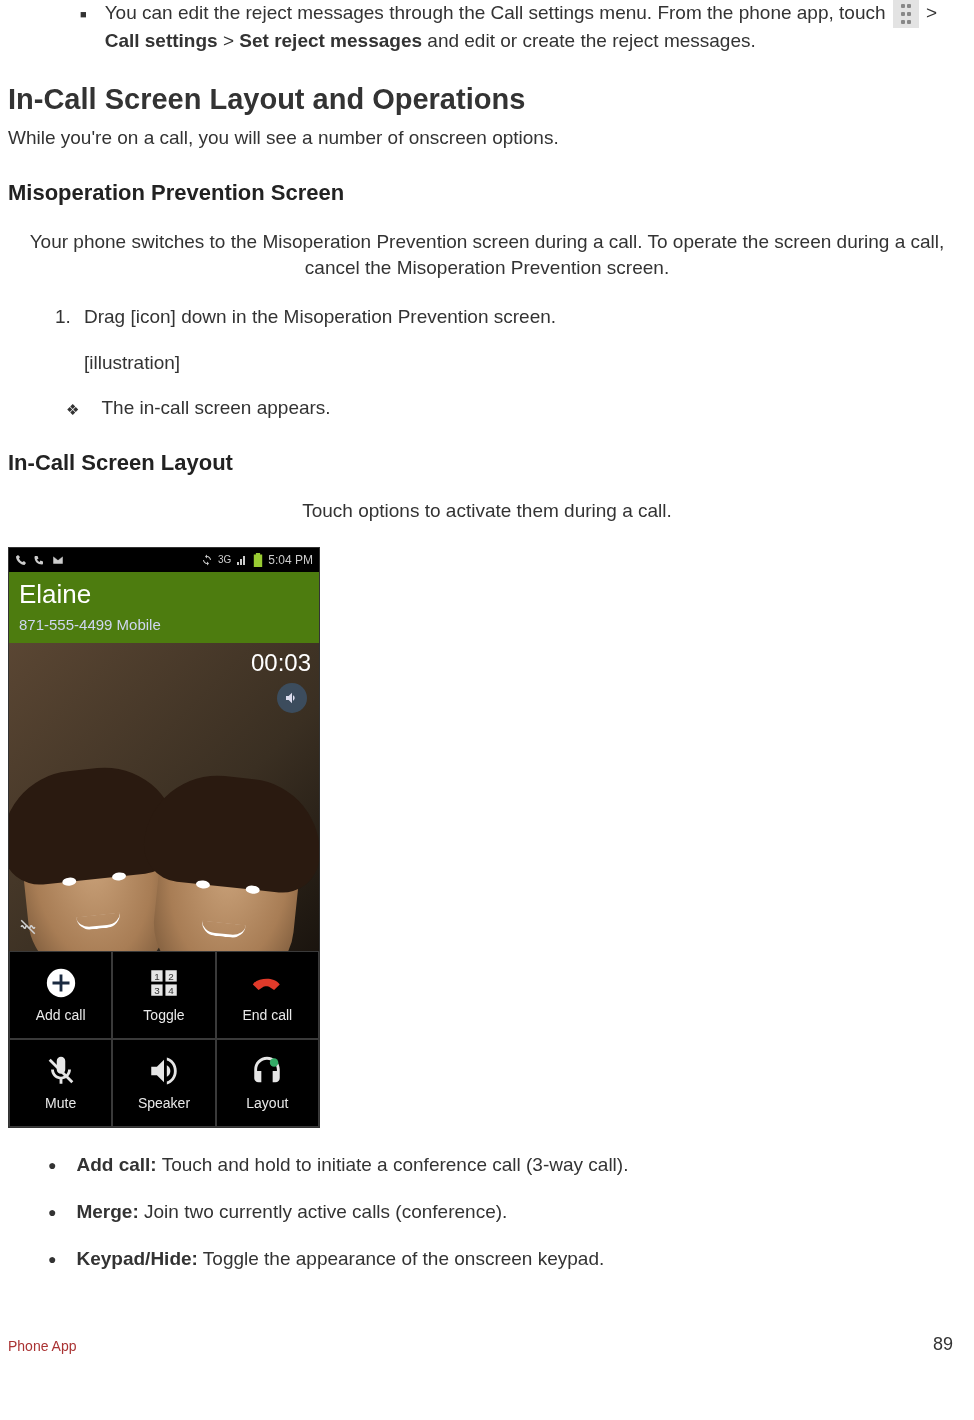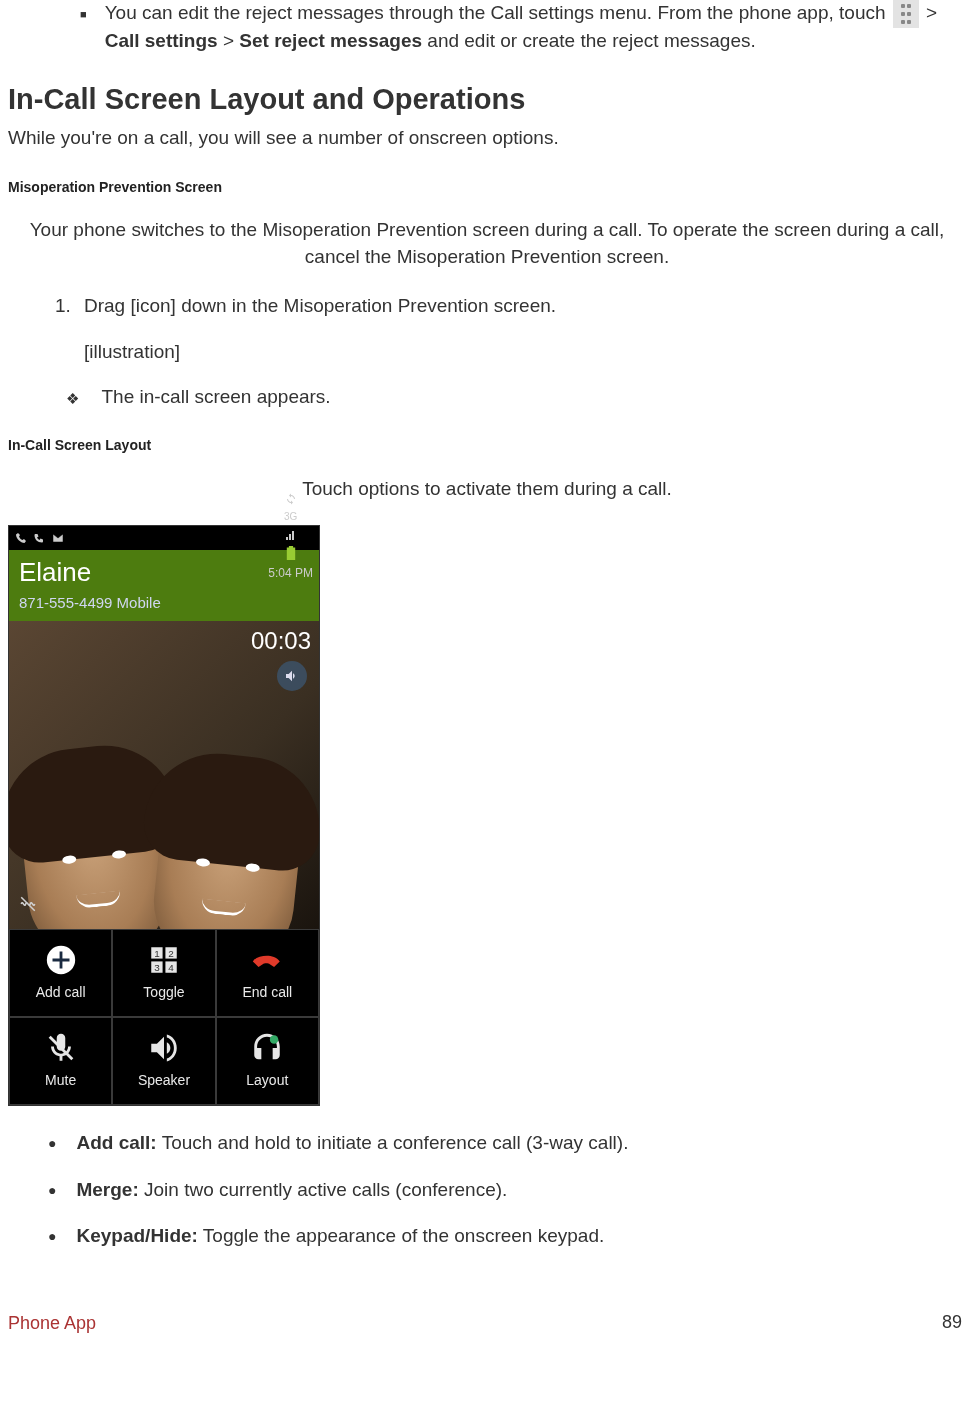--- a/index.html
+++ b/index.html
@@ -25,34 +25,34 @@
   .icon-inline .d2 { left: 14px; top: 4px; }
   .icon-inline .d3 { left: 8px; top: 12px; }
   .icon-inline .d4 { left: 14px; top: 12px; }
   .icon-inline .d5 { left: 8px; top: 20px; }
   .icon-inline .d6 { left: 14px; top: 20px; }
   h1.page-h1 {
     font-family: Verdana, Geneva, sans-serif;
     font-size: 29px; color: #333; margin: 18px 0 6px 0;
   }
   .intro-p { margin: 0 0 26px 0; }
-  h2.page-h2 { font-size: 14px; font-weight: bold; margin: 0 0 20px 0; color: #222; }
+  h2.page-h2 { font-size: 22px; font-weight: bold; margin: 0 0 20px 0; color: #222; }
   .body-p { margin: 0 0 22px 0; text-align: center; }
   ol.steps { margin: 0 0 18px 0; padding-left: 68px; }
   ol.steps li { padding-left: 8px; margin-bottom: 20px; }
   .illus-ph { margin-left: 76px; margin-bottom: 18px; }
   .diamond-list { margin-left: 58px; margin-bottom: 26px; }
   .diamond-item { display: flex; gap: 22px; }
   .diamond { font-size: 15px; margin-top: 4px; }
 
   
   .phone-mock { width: 312px; border: 1px solid #333; margin: 0 0 24px 0; font-family: Arial, sans-serif; }
   .pm-status { background: #000; color: #ccc; height: 24px; display: flex; align-items: center; justify-content: space-between; padding: 0 6px; font-size: 12px; }
   .pm-status-left { display: flex; gap: 6px; align-items: center; }
-  .pm-status-right { display: flex; gap: 5px; align-items: center; flex-direction: column; }
+  .pm-status-right { display: flex; gap: 5px; align-items: center; }
   .pm-bluebar { background: #4d7c0f; color: #fff; padding: 4px 10px 8px 10px; }
   .pm-name { font-size: 26px; font-weight: 400; }
   .pm-num  { font-size: 15px; color: #cfd7f0; margin-top: 2px; }
   .pm-photo { position: relative; height: 308px; background: linear-gradient(135deg,#5a4633 0%, #3a2f22 60%, #1a140e 100%); overflow:hidden; }
   .pm-timer { position: absolute; top: 3px; right: 8px; color: #fff; font-size: 24px; }
   .pm-vol { position: absolute; top: 40px; right: 12px; width: 30px; height: 30px; border-radius: 50%; background: rgba(60,80,100,0.9); display:flex; align-items:center; justify-content:center; }
   .pm-noise { position: absolute; left: 10px; bottom: 10px; color: #c7c7c7; font-size: 14px; }
   .pm-face { position:absolute; width:140px; height:180px; border-radius:70px 70px 60px 60px; background: radial-gradient(ellipse at 50% 35%, #caa27a 0%, #a87d55 60%, #6d4f33 100%); }
   .pm-face.f1 { left: 16px; bottom: -26px; transform: rotate(-6deg); }
   .pm-face.f2 { left: 148px; bottom: -34px; transform: rotate(6deg); }
@@ -62,22 +62,22 @@
   .pm-mouth { position:absolute; width:44px; height:14px; border:3px solid #fff; border-top:none; border-left:none; border-right:none; border-radius:0 0 40px 40px; top:118px; left:48px; }
   .pm-grid { display: grid; grid-template-columns: repeat(3,1fr); background: #000; }
   .pm-cell { border: 1px solid #3a3a3a; height: 88px; display:flex; flex-direction:column; align-items:center; justify-content:center; gap:6px; color:#e9e9e9; font-size:14px; }
   .pm-cell svg { width: 34px; height: 34px; }
 
   ul.round { list-style: none; margin: 0 0 0 40px; padding: 0; }
   ul.round li { display: flex; gap: 20px; margin-bottom: 20px; }
   ul.round .dot { font-size: 14px; margin-top: 4px; }
 
   .footer { position: relative; margin-top: 60px; height: 30px; }
-  .footer-left { color: #a33; font-size: 18px; }
-  .footer-right { position: absolute; right: 4px; top: 0; font-size: 18px; }
+  .footer-left { color: #a33; font-size: 14px; }
+  .footer-right { position: absolute; right: 13px; top: 0; font-size: 18px; }
 </style>
 </head>
 <body>
 
 <div class="tip-block">
   <div class="tip-bullet">
     <span class="tip-bullet-marker">■</span>
     <div>
       <span>You can edit the reject messages through the Call settings menu. From the phone app, touch</span>
       <span class="icon-inline">

